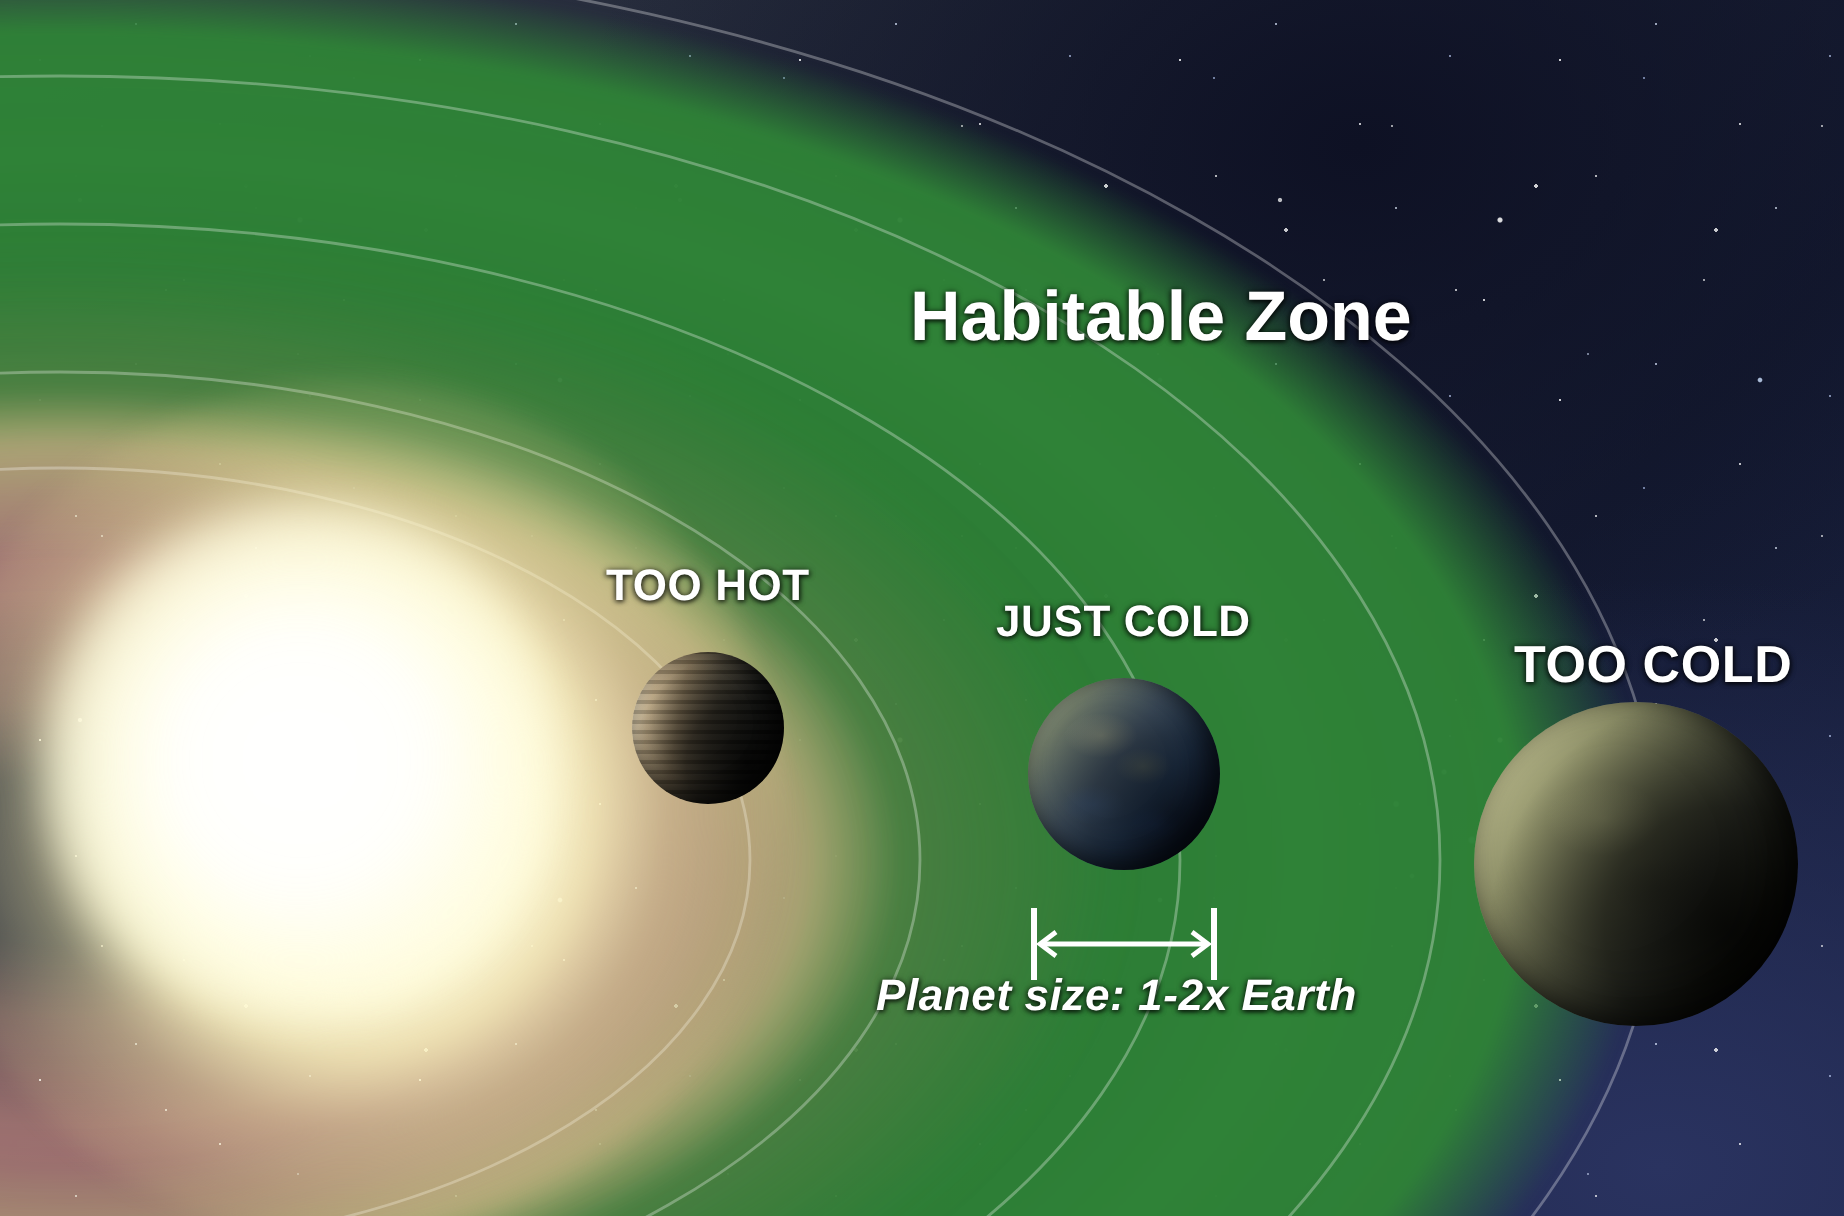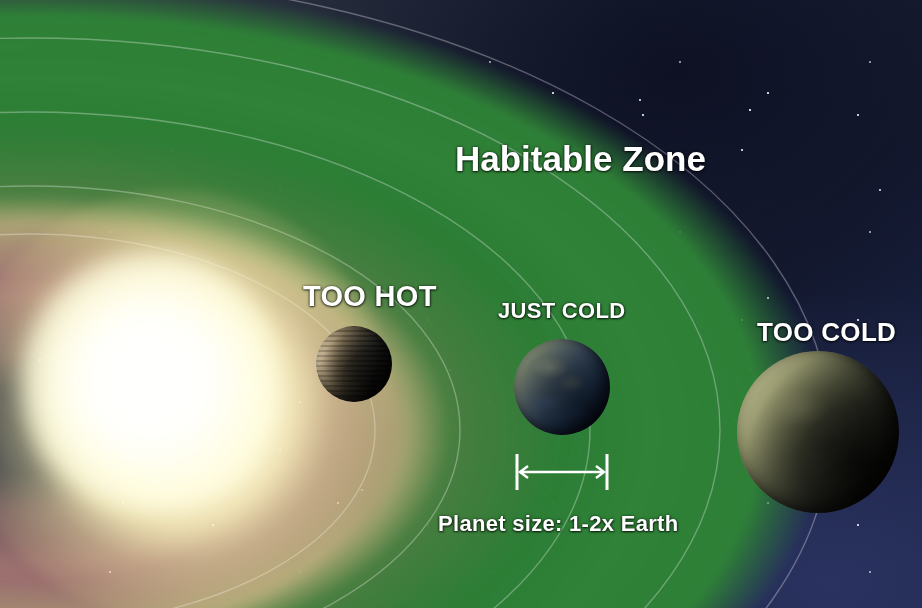--- a/index.html
+++ b/index.html
@@ -218,26 +218,27 @@
       1px 1px 2px rgba(0,0,0,.5),
       -1px 1px 2px rgba(0,0,0,.35);
     letter-spacing: .3px;
     user-select: none;
   }
   #title {
     left: 455px; top: 139px;
     font-size: 35px;
     letter-spacing: 0px;
   }
-  #label-hot  { left: 303px; top: 280px; font-size: 29px; }
+  #label-hot  { left: 303px; top: 280px; font-size: 22px; }
   #label-just { left: 498px; top: 298px; font-size: 22px; }
   #label-cold { left: 757px; top: 317px; font-size: 26px; }
   #caption {
-    left: 438px; top: 511px;
+    left: 438px; top: 485px;
     font-size: 22px;
+    font-style: italic;
   }
 
   
   .measure {
     position: absolute;
     left: 514px; top: 452px;
     width: 96px; height: 40px;
   }
 </style>
 </head>

